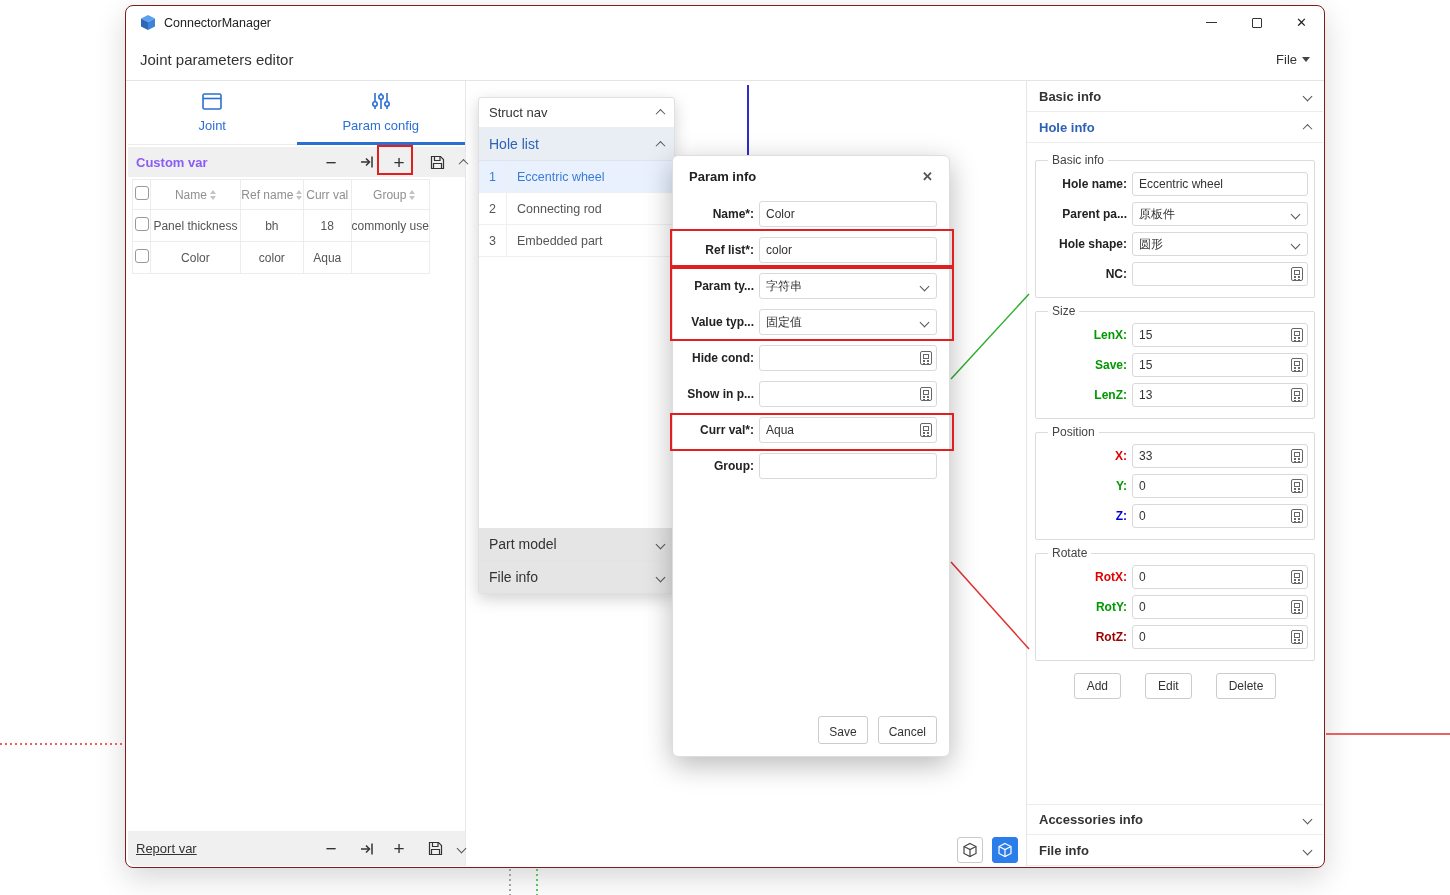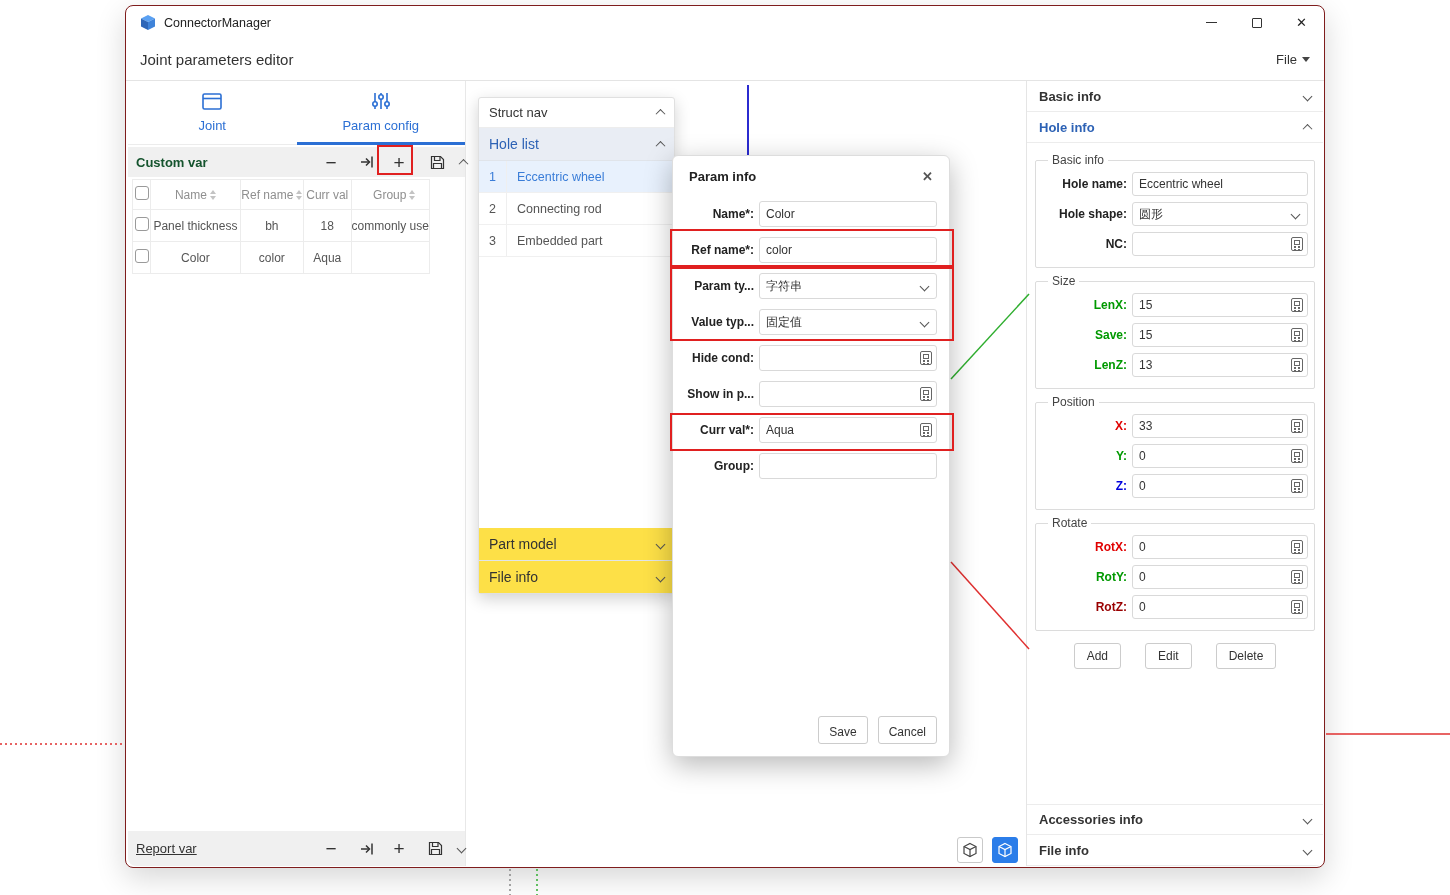--- a/index.html
+++ b/index.html
@@ -37,21 +37,21 @@
   .tabs-row { position:absolute; left:0; top:0; width:100%; height:64px; display:flex; border-bottom:1px solid #ececec; }
   .tab { width:50%; display:flex; flex-direction:column; align-items:center; justify-content:center; gap:5px;
     font-size:13px; color:#2b6fd4; cursor:pointer; position:relative; }
   .tab.active::after { content:""; position:absolute; left:0; right:0; bottom:-1px; height:3px; background:#2b6fd4; }
 
   .var-bar { position:absolute; left:0; width:100%; height:30px; background:#f0f0f0; display:flex; align-items:center;
     padding:0 8px; font-size:13px; }
   .var-bar.top { top:66px; }
   .var-bar.bottom { bottom:0; height:35px; background:#f0f0f0; border-radius:0 0 0 8px; }
   .var-bar .bar-title { font-weight:bold; }
-  .var-bar.top .bar-title { color:#14532d; }
+  .var-bar.top .bar-title { color:#8b5cf6; }
   .var-bar.bottom .bar-title { color:#333; font-weight:normal;text-decoration:underline; }
   .bar-icon { position:absolute; top:50%; transform:translateY(-50%); width:24px; height:26px; display:flex;
     align-items:center; justify-content:center; cursor:pointer; color:#333; }
   .bar-icon .glyph { font-size:19px; line-height:1; color:#333; }
 
   .chev { display:inline-block; width:7px; height:7px; border-right:1.6px solid #555; border-bottom:1.6px solid #555; }
   .chev.up { transform:rotate(-135deg) translate(-1px,-1px); }
   .chev.down { transform:rotate(45deg); }
 
   
@@ -73,21 +73,21 @@
 
   
   .struct-nav { position:absolute; left:478px; top:97px; width:197px; height:497px; background:#fff;
     border:1px solid #e0e0e0; border-radius:3px; box-shadow:0 5px 16px rgba(0,0,0,.18); z-index:5;
     display:flex; flex-direction:column; }
   .sn-title { height:30px; display:flex; align-items:center; padding:0 10px; font-size:13px; color:#333;
     border-bottom:1px solid #ededed; }
   .sn-title .chev { margin-left:auto; }
   .sn-section { height:26px; display:flex; align-items:center; padding:16px 10px; background:#e9edf4;
     font-size:14px; color:#2d62b5; border-bottom:1px solid #e0e4ea; cursor:pointer; }
-  .sn-section.gray { background:#fde047; color:#333;justify-content:space-between; }
+  .sn-section.gray { background:#e5e5e5; color:#333;justify-content:space-between; }
   .sn-section .chev { margin-left:auto; }
   .sn-item { height:32px; display:flex; align-items:stretch; font-size:12.5px; color:#555;
     border-bottom:1px solid #f0f0f0; cursor:pointer; }
   .sn-item .num { width:28px; display:flex; align-items:center; justify-content:center; border-right:1px solid #efefef; }
   .sn-item .lbl { display:flex; align-items:center; padding-left:10px; }
   .sn-item.selected { background:#e8f1fd; color:#3a7dd8; }
   .sn-spacer { flex:1; }
 
   
   .param-dialog { position:absolute; left:672px; top:155px; width:278px; height:602px; background:#fff;
@@ -327,20 +327,29 @@
 
       <div class="rp-body">
 
         <fieldset>
           <legend>Basic info</legend>
           <div class="rp-row">
             <span class="rp-label">Hole name:</span>
             <span class="rp-control"><input class="rp-input" value="Eccentric wheel" style=""></span>
           </div>
           <div class="rp-row">
+            <span class="rp-label">Parent pa...</span>
+            <span class="rp-control">
+                <span class="sel">
+                  <span>原板件</span>
+                  <span class="chev down"></span>
+                </span>
+              </span>
+          </div>
+          <div class="rp-row">
             <span class="rp-label">Hole shape:</span>
             <span class="rp-control">
                 <span class="sel">
                   <span>圆形</span>
                   <span class="chev down"></span>
                 </span>
               </span>
           </div>
           <div class="rp-row">
             <span class="rp-label">NC:</span>
@@ -450,21 +459,21 @@
     <div class="pd-title">
       <span>Param info</span>
       <span class="pd-close">✕</span>
     </div>
 
     <div class="pd-row">
       <span class="pd-label">Name*:</span>
       <span class="pd-control"><input class="pd-input" value="Color" style=""></span>
     </div>
     <div class="pd-row">
-      <span class="pd-label">Ref name*:</span>
+      <span class="pd-label">Ref list*:</span>
       <span class="pd-control"><input class="pd-input" value="color" style=""></span>
     </div>
     <div class="pd-row">
       <span class="pd-label">Param ty...</span>
       <span class="pd-control">
           <span class="sel">
             <span>字符串</span>
             <span class="chev down"></span>
           </span>
         </span>

